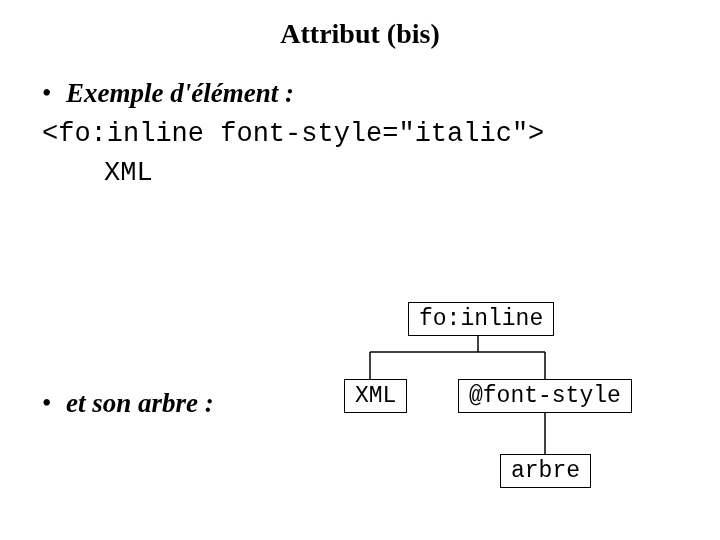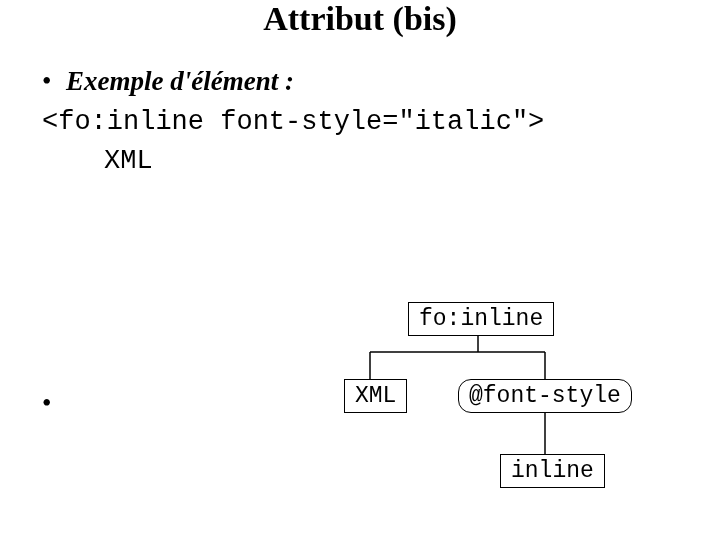--- a/index.html
+++ b/index.html
@@ -7,21 +7,22 @@
     width: 720px;
     height: 540px;
     background: #fff;
     font-family: "Times New Roman", serif;
     color: #000;
     position: relative;
     overflow: hidden;
   }
   .title {
     text-align: center;
-    font-size: 34px;
+    font-size: 28px;
+    margin-top: 18px;
   }
   .content {
     margin-top: 28px;
     padding-left: 42px;
     padding-right: 30px;
   }
   .bullet-row {
     display: flex;
     align-items: baseline;
     font-size: 27px;
@@ -78,31 +79,32 @@
     <span>&lt;</span><span>fo:inline font-style="italic"</span><span>&gt;</span>
   </div>
 
   <div class="code-line indent">XML</div>
 
 
 </div>
 
 <div class="bullet2">
   <span class="bullet">•</span>
+  <span class="italic">et son arbre :</span>
 </div>
 
 <svg class="lines">
 
   <line x1="478" y1="335" x2="478" y2="352" stroke="#000" stroke-width="1.5"></line>
 
   <line x1="370" y1="352" x2="545" y2="352" stroke="#000" stroke-width="1.5"></line>
 
   <line x1="370" y1="352" x2="370" y2="379" stroke="#000" stroke-width="1.5"></line>
 
   <line x1="545" y1="352" x2="545" y2="379" stroke="#000" stroke-width="1.5"></line>
 
   <line x1="545" y1="413" x2="545" y2="454" stroke="#000" stroke-width="1.5"></line>
 </svg>
 
 <div class="box" style="left:408px; top:302px;">fo:inline</div>
 <div class="box" style="left:344px; top:379px;">XML</div>
-<div class="box" style="left:458px; top:379px;border-radius:13px;">@font-style</div>
-<div class="box" style="left:500px; top:454px;">inline</div>
+<div class="box" style="left:458px; top:379px;">@font-style</div>
+<div class="box" style="left:500px; top:454px;">arbre</div>
 
 </body></html>

